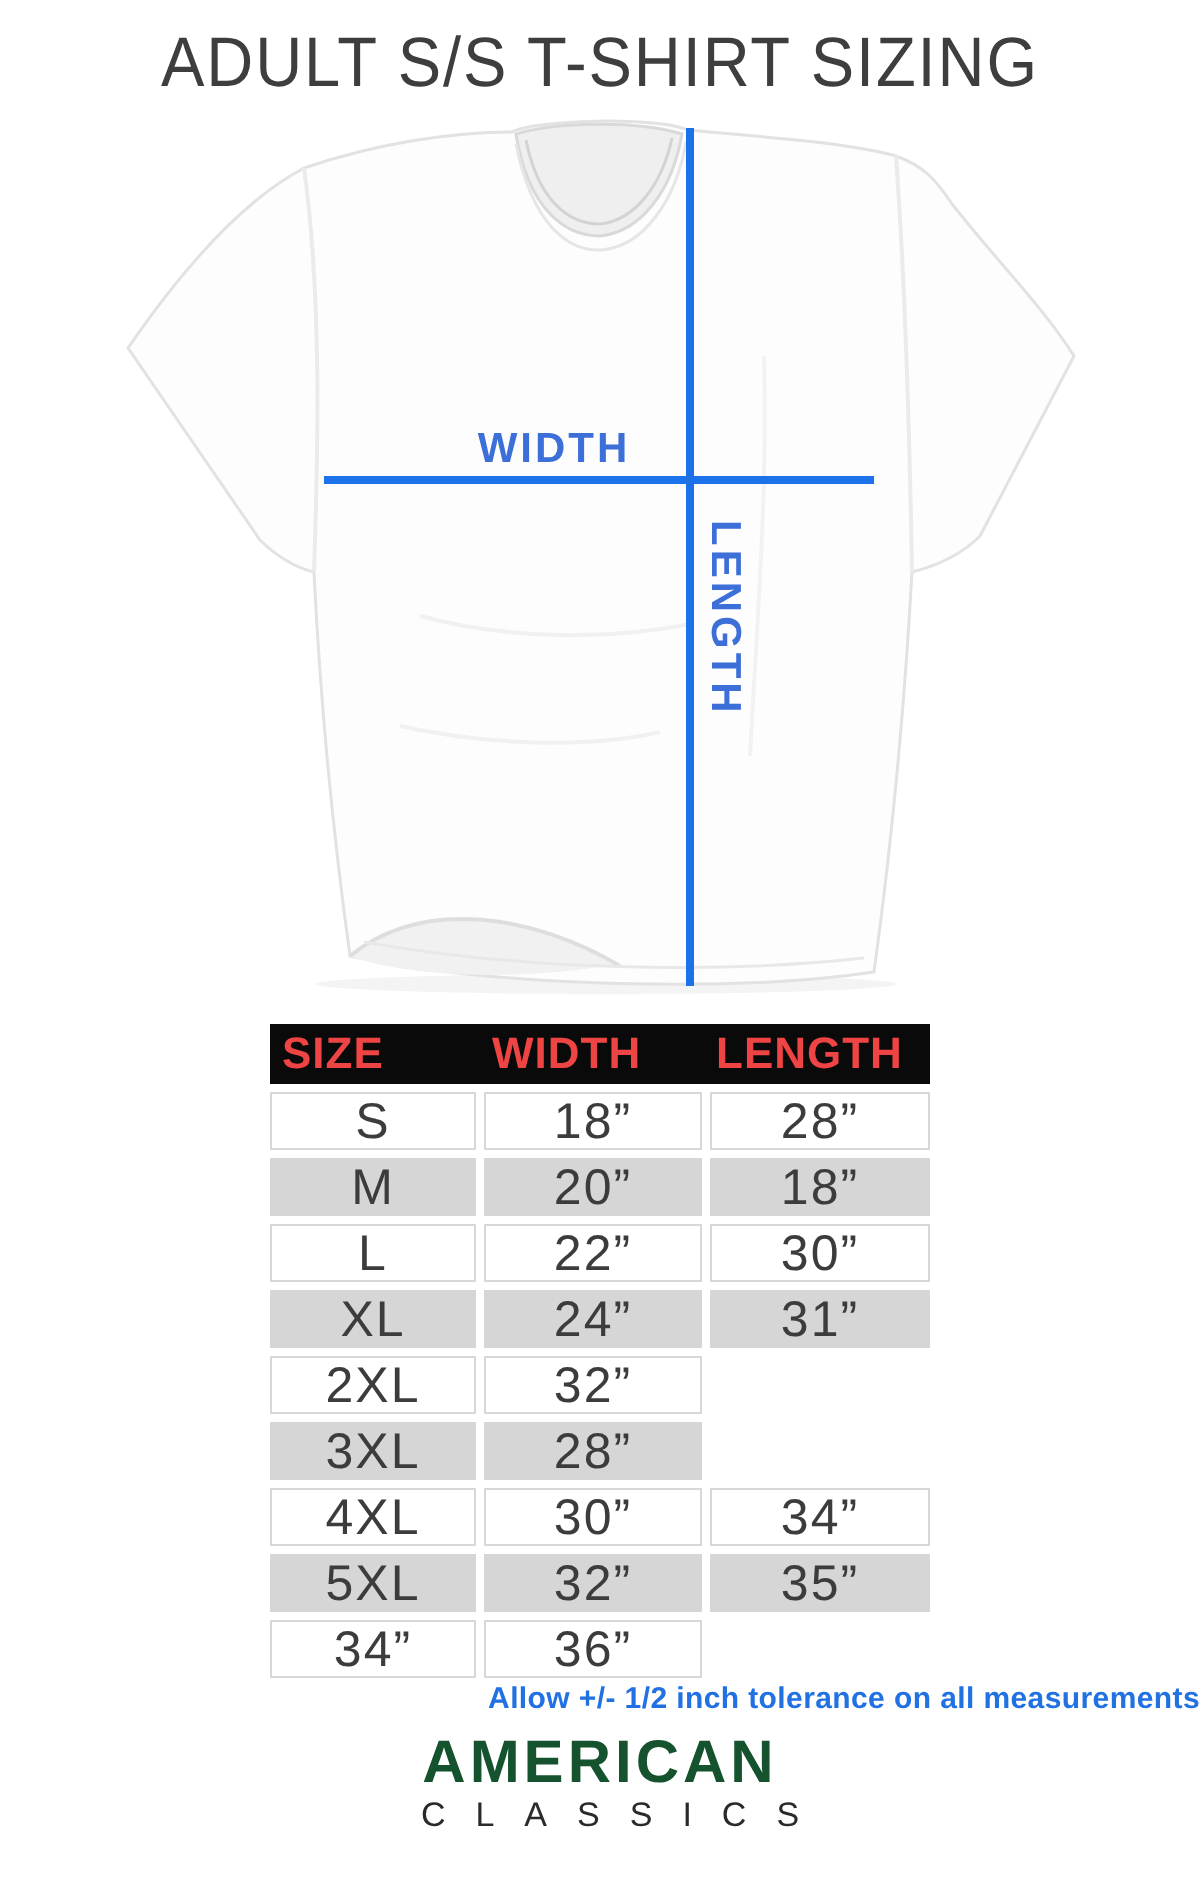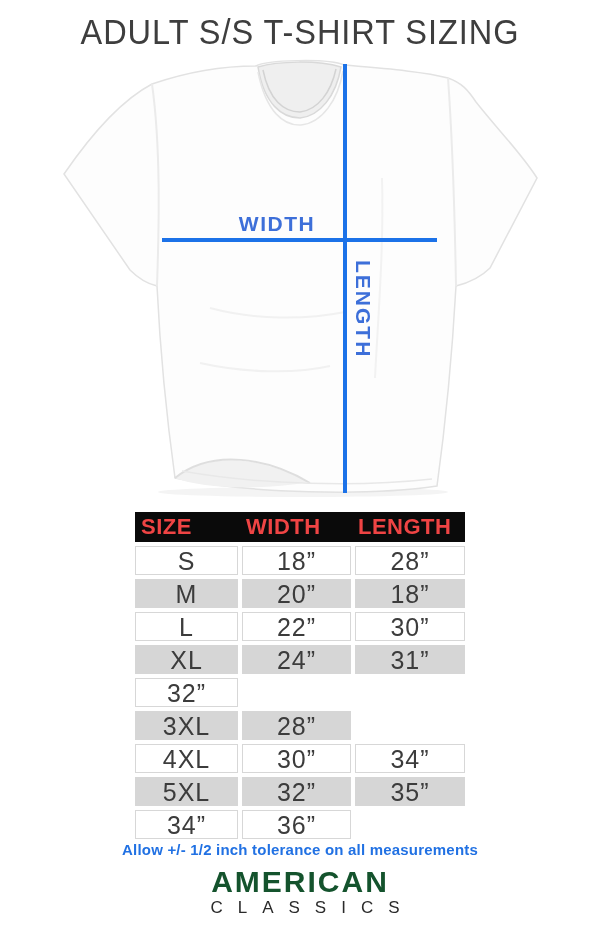--- a/index.html
+++ b/index.html
@@ -32,21 +32,21 @@
   }
   .cell {
     height:29px; line-height:28px; text-align:center;
     font-size:25px; font-weight:300; color:#3c3c3c;
     box-sizing:border-box; letter-spacing:1px;
   }
   .cell.white { background:#ffffff; border:1px solid #d7d7d7; }
   .cell.gray  { background:#d6d6d6; border:1px solid #d6d6d6; }
 
   .note {
-    position:absolute; top:841px; left:0; width:600px; text-align:center;
+    position:absolute; top:841px; left:0; width:600px; text-align:right;
     color:#2171e3; font-weight:bold; font-size:15px; letter-spacing:0.2px;
   }
   .logo { position:absolute; top:866px; left:0; width:600px; text-align:center; }
   .logo-line1 {
     font-size:30px; font-weight:800; color:#14532d; letter-spacing:2px;
     line-height:32px;
   }
   .logo-line2 {
     font-size:17px; font-weight:400; color:#2a2a2a;
     letter-spacing:15px; padding-left:25px; line-height:20px;
@@ -127,20 +127,21 @@
       <div class="cell white">30”</div>
     </div>
 
     <div class="trow">
       <div class="cell gray">XL</div>
       <div class="cell gray">24”</div>
       <div class="cell gray">31”</div>
     </div>
 
     <div class="trow">
+      <div class="cell white">2XL</div>
       <div class="cell white">32”</div>
     </div>
 
     <div class="trow">
       <div class="cell gray">3XL</div>
       <div class="cell gray">28”</div>
     </div>
 
     <div class="trow">
       <div class="cell white">4XL</div>

